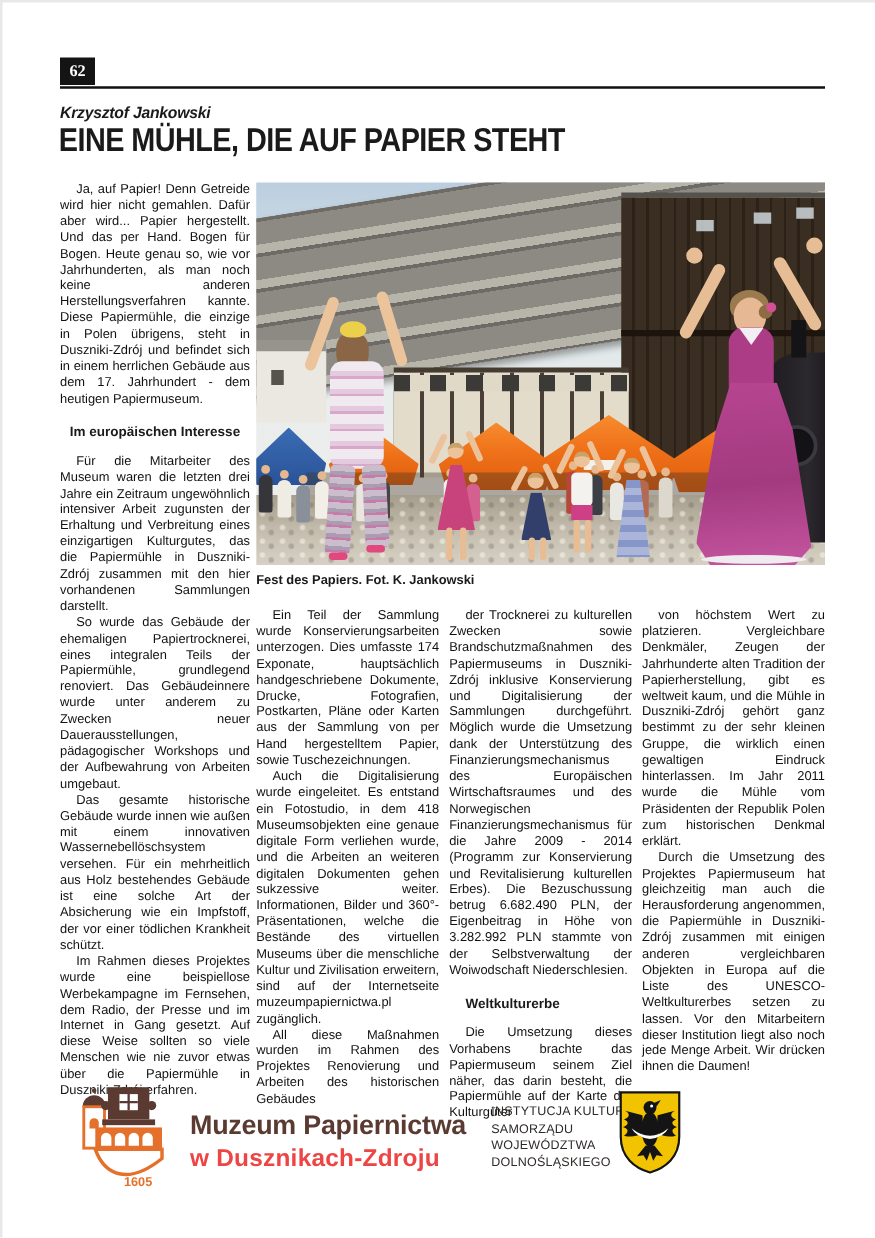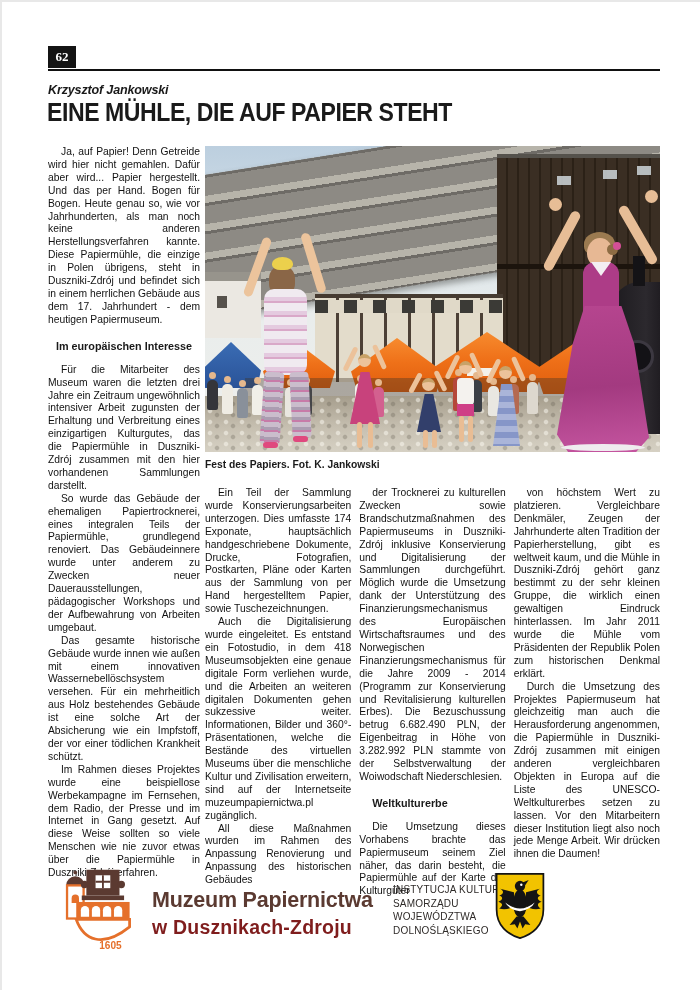--- a/index.html
+++ b/index.html
@@ -146,21 +146,21 @@
   .d-flower { left:408px; top:96px; width:8px; height:8px; border-radius:50%; background:#d44f96; }
   .d-bodice { left:378px; top:116px; width:36px; height:50px; border-radius:12px 12px 0 0; background:#ad3c87; }
   .d-trim { left:386px; top:116px; width:20px; height:14px; clip-path:polygon(0 0,100% 0,50% 100%); background:#f3eef2; }
   .d-dress { left:352px; top:160px; width:92px; height:146px;
              clip-path:polygon(30% 0,70% 0,84% 26%,100% 90%,86% 100%,12% 100%,0 88%,17% 26%);
              background:linear-gradient(175deg,#b6458f 0%,#a33a80 55%,#c555a0 100%); }
   .d-hem { left:356px; top:298px; width:84px; height:7px; border-radius:50%; background:#efecef; }
   
   .museum-logo { position:absolute; left:56px; top:864px; }
   .museum-name { position:absolute; left:152px; top:888px; font-size:21.5px; font-weight:800; color:#5b3a31; letter-spacing:-0.2px; }
-  .museum-sub  { position:absolute; left:152px; top:916px; font-size:19.5px; font-weight:600; color:#7f1d1d; letter-spacing:0.2px;text-align:center; }
+  .museum-sub  { position:absolute; left:152px; top:916px; font-size:19.5px; font-weight:600; color:#ef4444; letter-spacing:0.2px;text-align:center; }
   .inst { position:absolute; left:393px; top:883px; font-size:10px; line-height:13.5px; color:#2e2a28; letter-spacing:0.2px; }
   .inst .b { font-weight:normal; }
   .shield { position:absolute; left:494px; top:871px; }
   .dolny { position:absolute; left:552px; top:872px; font-size:28px; line-height:24px; font-weight:800; letter-spacing:-1px; color:#141414; }
 </style>
 </head>
 <body>
 
 <div class="page">
 
@@ -264,21 +264,21 @@
     <i class="g-pr"></i>
     <i class="g-s1"></i>
     <i class="g-s2"></i>
   </div>
   <div class="caption">Fest des Papiers. Fot. K. Jankowski</div>
 
   <div class="cols">
     <div class="col">
       <p class="para">Ein Teil der Sammlung wurde Konservierungsarbeiten unterzogen. Dies umfasste 174 Exponate, hauptsächlich handgeschriebene Dokumente, Drucke, Fotografien, Postkarten, Pläne oder Karten aus der Sammlung von per Hand hergestelltem Papier, sowie Tuschezeichnungen.</p>
       <p class="para">Auch die Digitalisierung wurde eingeleitet. Es entstand ein Fotostudio, in dem 418 Museumsobjekten eine genaue digitale Form verliehen wurde, und die Arbeiten an weiteren digitalen Dokumenten gehen sukzessive weiter. Informationen, Bilder und 360°-Präsentationen, welche die Bestände des virtuellen Museums über die menschliche Kultur und Zivilisation erweitern, sind auf der Internetseite muzeumpapiernictwa.pl zugänglich.</p>
-      <p class="para">All diese Maßnahmen wurden im Rahmen des Anpassung Renovierung und Anpassung des historischen Gebäudes</p>
+      <p class="para">All diese Maßnahmen wurden im Rahmen des Projektes Renovierung und Arbeiten des historischen Gebäudes</p>
     </div>
     <div class="col">
       <p class="para">der Trocknerei zu kulturellen Zwecken sowie Brandschutzmaßnahmen des Papiermuseums in Duszniki-Zdrój inklusive Konservierung und Digitalisierung der Sammlungen durchgeführt. Möglich wurde die Umsetzung dank der Unterstützung des Finanzierungsmechanismus des Europäischen Wirtschaftsraumes und des Norwegischen Finanzierungsmechanismus für die Jahre 2009 - 2014 (Programm zur Konservierung und Revitalisierung kulturellen Erbes). Die Bezuschussung betrug 6.682.490 PLN, der Eigenbeitrag in Höhe von 3.282.992 PLN stammte von der Selbstverwaltung der Woiwodschaft Niederschlesien.</p>
       <h2 class="subhead-left">Weltkulturerbe</h2>
       <p class="para">Die Umsetzung dieses Vorhabens brachte das Papiermuseum seinem Ziel näher, das darin besteht, die Papiermühle auf der Karte der Kulturgüter</p>
     </div>
     <div class="col">
       <p class="para">von höchstem Wert zu platzieren. Vergleichbare Denkmäler, Zeugen der Jahrhunderte alten Tradition der Papierherstellung, gibt es weltweit kaum, und die Mühle in Duszniki-Zdrój gehört ganz bestimmt zu der sehr kleinen Gruppe, die wirklich einen gewaltigen Eindruck hinterlassen. Im Jahr 2011 wurde die Mühle vom Präsidenten der Republik Polen zum historischen Denkmal erklärt.</p>
       <p class="para">Durch die Umsetzung des Projektes Papiermuseum hat gleichzeitig man auch die Herausforderung angenommen, die Papiermühle in Duszniki-Zdrój zusammen mit einigen anderen vergleichbaren Objekten in Europa auf die Liste des UNESCO-Weltkulturerbes setzen zu lassen. Vor den Mitarbeitern dieser Institution liegt also noch jede Menge Arbeit. Wir drücken ihnen die Daumen!</p>
     </div>

